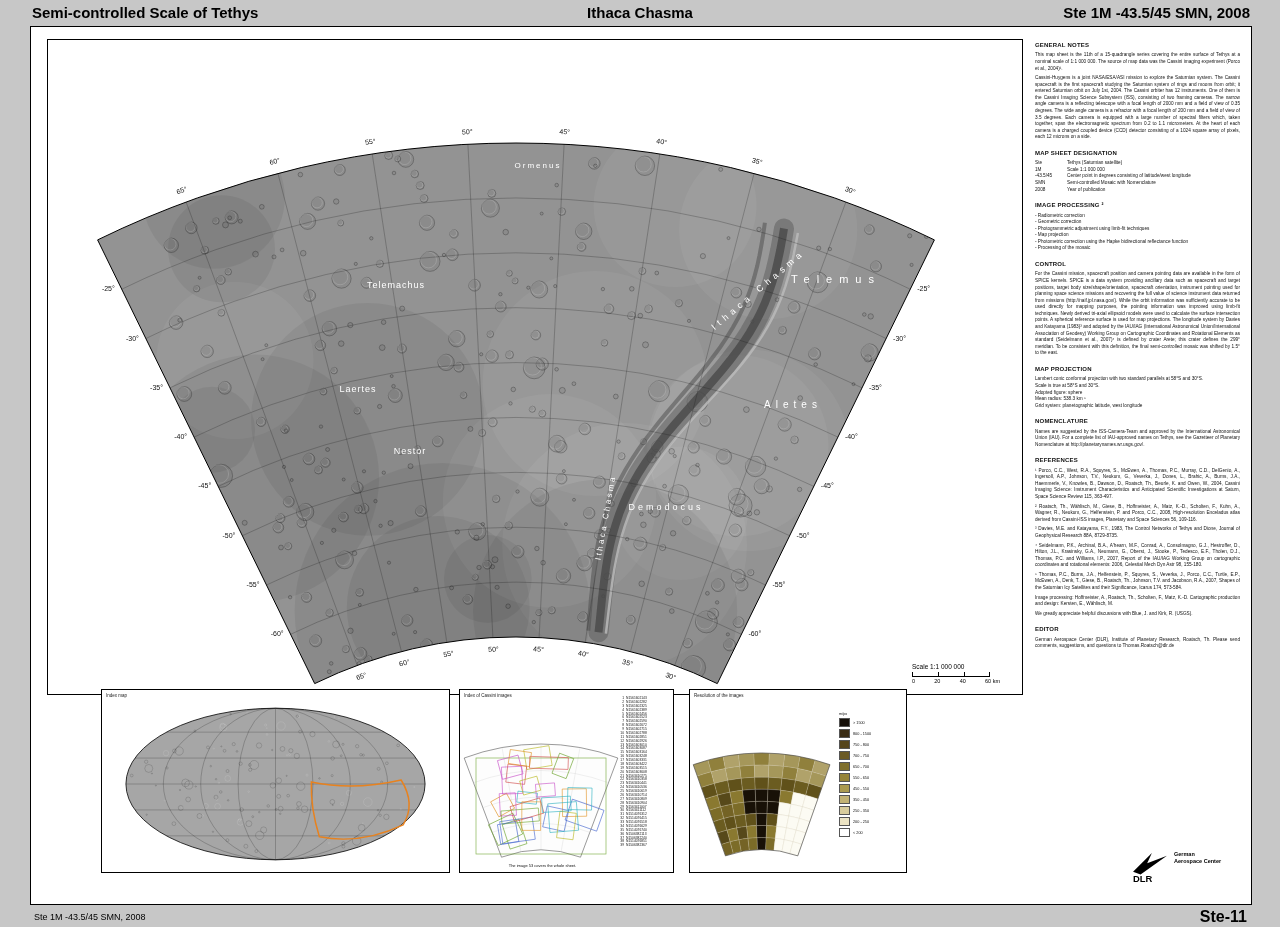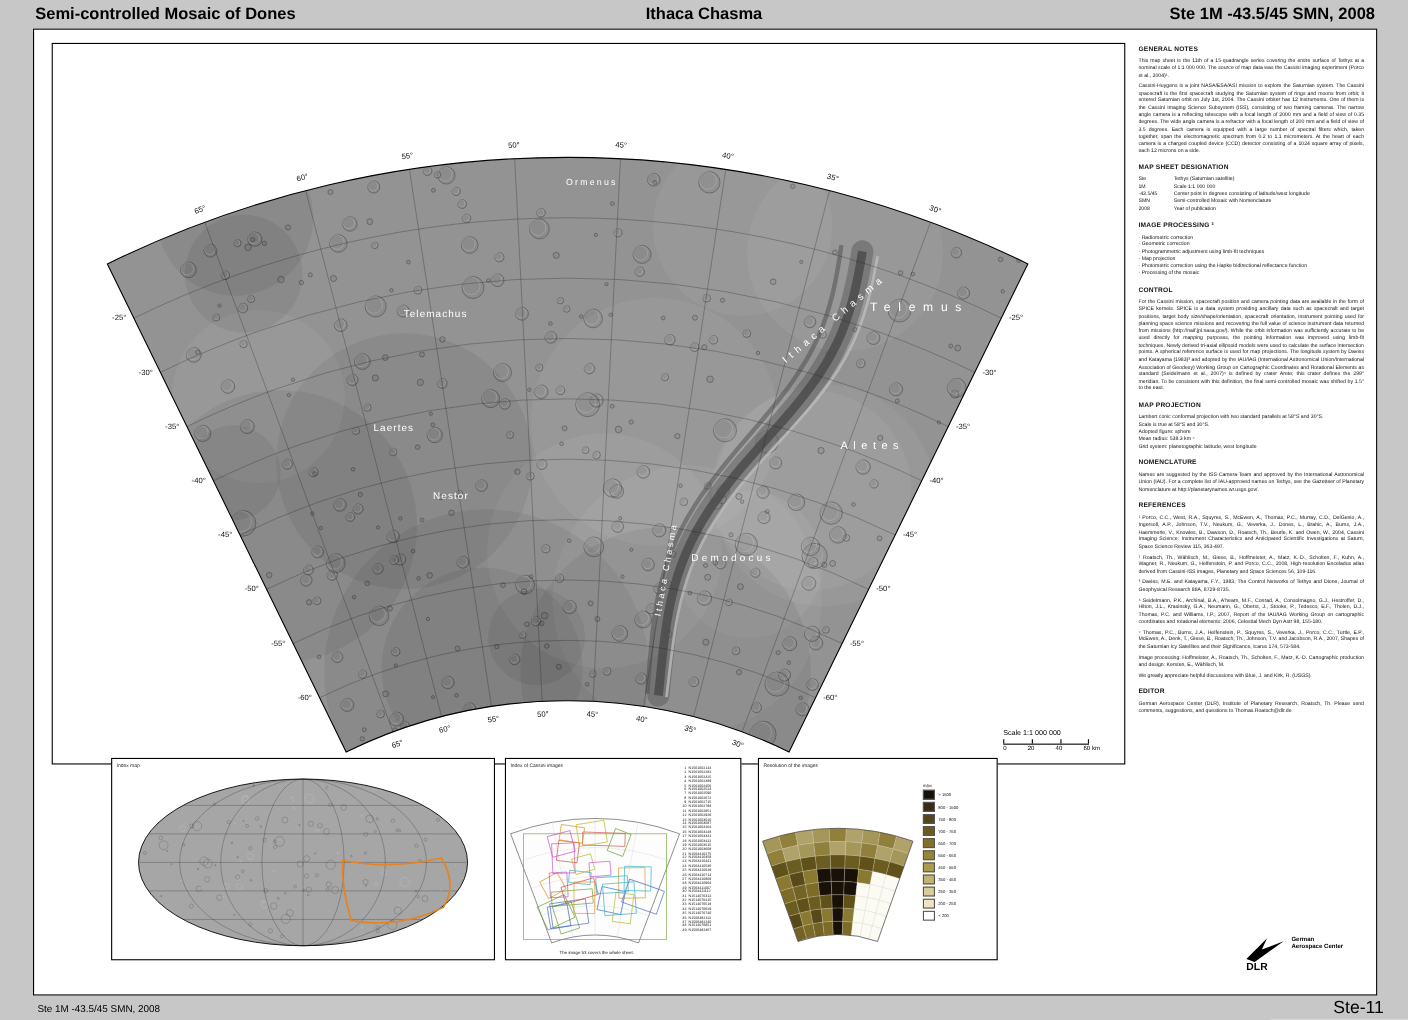--- a/index.html
+++ b/index.html
@@ -7,21 +7,21 @@
     width:1280px;height:927px;position:relative;overflow:hidden;
     background:#c7c7c7;color:#000;
     font-family:"Liberation Sans", sans-serif;
   }
   
   .hdr{position:absolute;top:4px;font-size:15px;font-weight:bold;white-space:nowrap;}
   .hdr-left{left:32px;}
   .hdr-center{left:50%;transform:translateX(-50%);}
   .hdr-right{right:30px;}
   .ftr-left{position:absolute;left:34px;bottom:5px;font-size:9px;}
-  .ftr-right{position:absolute;right:22px;bottom:1px;font-size:16px;font-weight:normal;}
+  .ftr-right{position:absolute;right:33px;bottom:1px;font-size:16px;font-weight:bold;}
   
   .sheet{position:absolute;left:30px;top:26px;width:1222px;height:879px;background:#fff;border:1px solid #000;box-sizing:border-box;}
   
   .map-panel{position:absolute;left:16px;top:12px;width:976px;height:656px;border:1px solid #000;box-sizing:border-box;background:#fff;}
   #map-svg{width:100%;height:100%;display:block;}
   .scalebar{position:absolute;right:14px;bottom:10px;width:96px;}
   .sb-title{font-size:6.5px;margin-bottom:2px;}
   .sb-bar{position:relative;height:4px;border-bottom:1px solid #000;width:78px;}
   .sb-bar i{position:absolute;bottom:0;width:1px;height:4px;background:#000;}
   .sb-labels{display:flex;justify-content:space-between;width:88px;font-size:5.5px;margin-top:1px;}
@@ -52,21 +52,21 @@
   .des-def{flex:1;}
   .ref{margin:0 0 3px 0;text-align:justify;}
   .credit{margin-top:5px;}
   
   .dlr{position:absolute;left:1100px;top:824px;display:flex;gap:5px;}
   .dlr-text{font-size:5.5px;line-height:1.3;font-weight:bold;}
 </style>
 </head>
 <body>
 
-<div class="hdr hdr-left">Semi-controlled Mosaic of Dones</div>
+<div class="hdr hdr-left">Semi-controlled Scale of Tethys</div>
 <div class="hdr hdr-center">Ithaca Chasma</div>
 <div class="hdr hdr-right">Ste 1M -43.5/45 SMN, 2008</div>
 
 <div class="sheet">
 
   <div class="map-panel">
     <svg id="map-svg" viewBox="0 0 974 654" preserveAspectRatio="xMidYMid meet">
         <defs>
           <clipPath id="fanclip">
             <path d="M 49.6 199.9 A 952 952 0 0 1 886.4 199.9 L 669.3 643.6 A 458 458 0 0 0 266.7 643.6 Z"></path>

